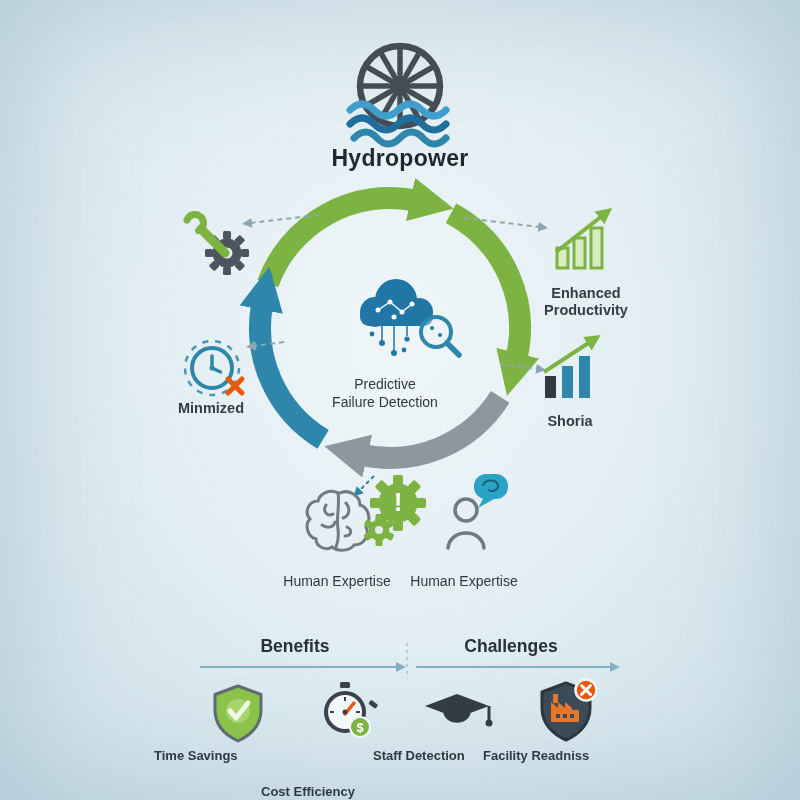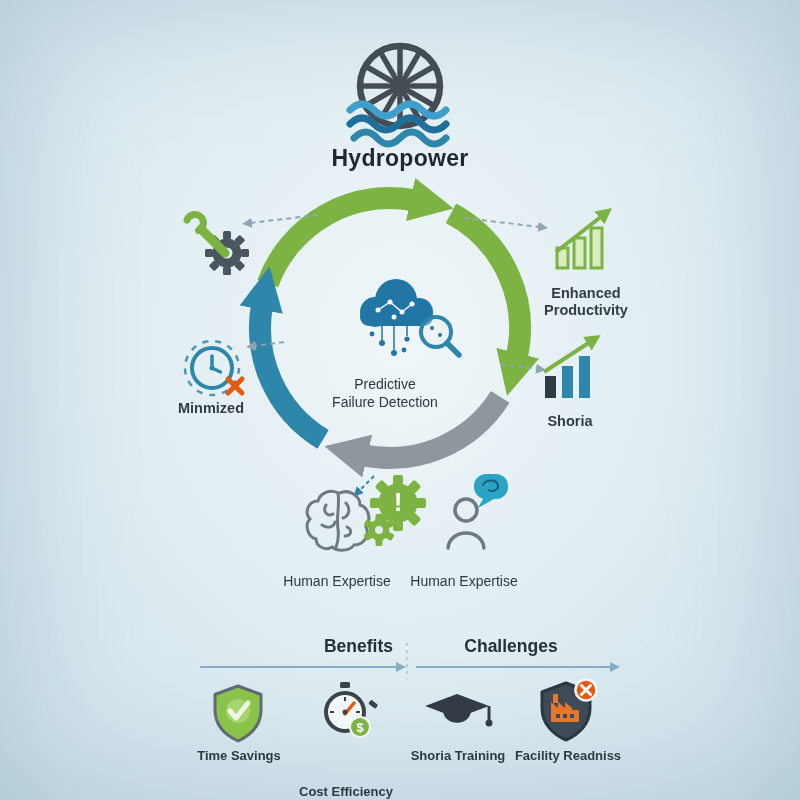--- a/index.html
+++ b/index.html
@@ -11,21 +11,21 @@
   }
   svg.art { position:absolute; left:0; top:0; }
   svg text { font-family:"Liberation Sans", sans-serif; }
   .label { position:absolute; text-align:center; color:#323d46; font-weight:600; font-size:14.5px; line-height:17px; }
   .label span { display:block; }
   .title { position:absolute; text-align:center; font-size:23px; font-weight:700; color:#1d2830; letter-spacing:.3px; }
   .center-label { position:absolute; text-align:center; font-size:14px; font-weight:500; color:#2c3840; line-height:18px; }
   .center-label span { display:block; }
   .exp-label { position:absolute; text-align:center; font-size:14px; font-weight:400; color:#2e3a42; }
   .section-title { position:absolute; text-align:center; font-size:17.5px; font-weight:700; color:#26313a; }
-  .small-label { position:absolute; text-align:center; font-size:13px; font-weight:600; color:#2e3a42; }
+  .small-label { position:absolute; font-size:13px; font-weight:600; color:#2e3a42; }
 </style>
 </head>
 <body>
 
 <div class="stage">
 
 <svg class="art" width="800" height="800" viewBox="0 0 800 800">
   <defs>
     <marker id="mG" viewBox="0 0 10 10" refX="1.5" refY="5" markerWidth="2" markerHeight="2" orient="auto">
           <path d="M0,0 L10,5 L0,10 Z" fill="#7cb342"></path>
@@ -291,21 +291,21 @@
   <span>Productivity</span>
 </div>
 
 <div class="label" style="left:485px; top:401px; width:170px;margin-top:12px;">
   <span>Shoria</span>
 </div>
 
 <div class="exp-label" style="left:252px; top:573px; width:170px;">Human Expertise</div>
 <div class="exp-label" style="left:379px; top:573px; width:170px;">Human Expertise</div>
 
-<div class="section-title" style="left:223px; top:636px; width:170px;text-align:right;">Benefits</div>
+<div class="section-title" style="left:210px; top:636px; width:170px;">Benefits</div>
 <div class="section-title" style="left:426px; top:636px; width:170px;">Challenges</div>
 
 <div class="small-label" style="left:154px; top:748px; width:170px;">Time Savings</div>
 <div class="small-label" style="left:261px; top:748px; width:170px;margin-top:36px;">Cost Efficiency</div>
-<div class="small-label" style="left:373px; top:748px; width:170px;">Shoria Training</div>
+<div class="small-label" style="left:373px; top:748px; width:170px;">Staff Detection</div>
 <div class="small-label" style="left:483px; top:748px; width:170px;">Facility Readniss</div>
 
 </div>
 
 </body></html>

